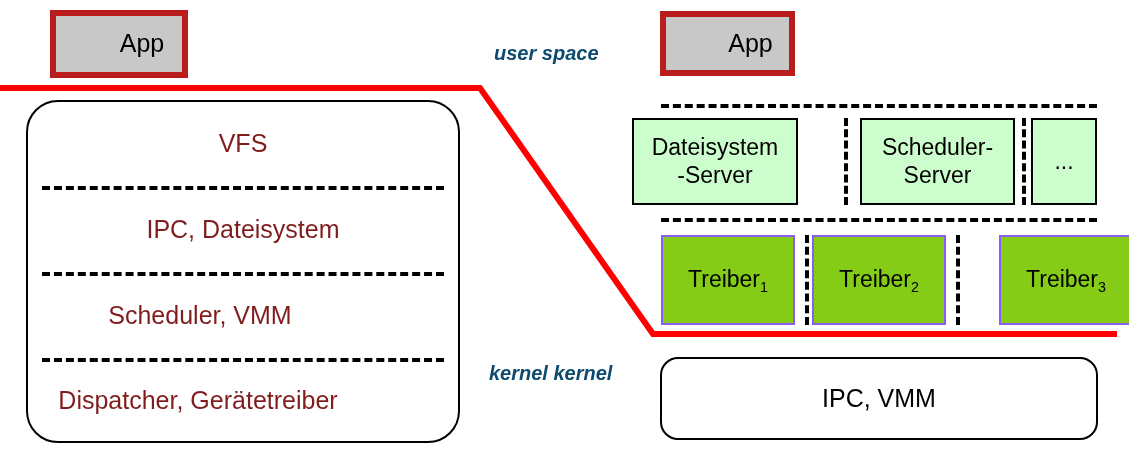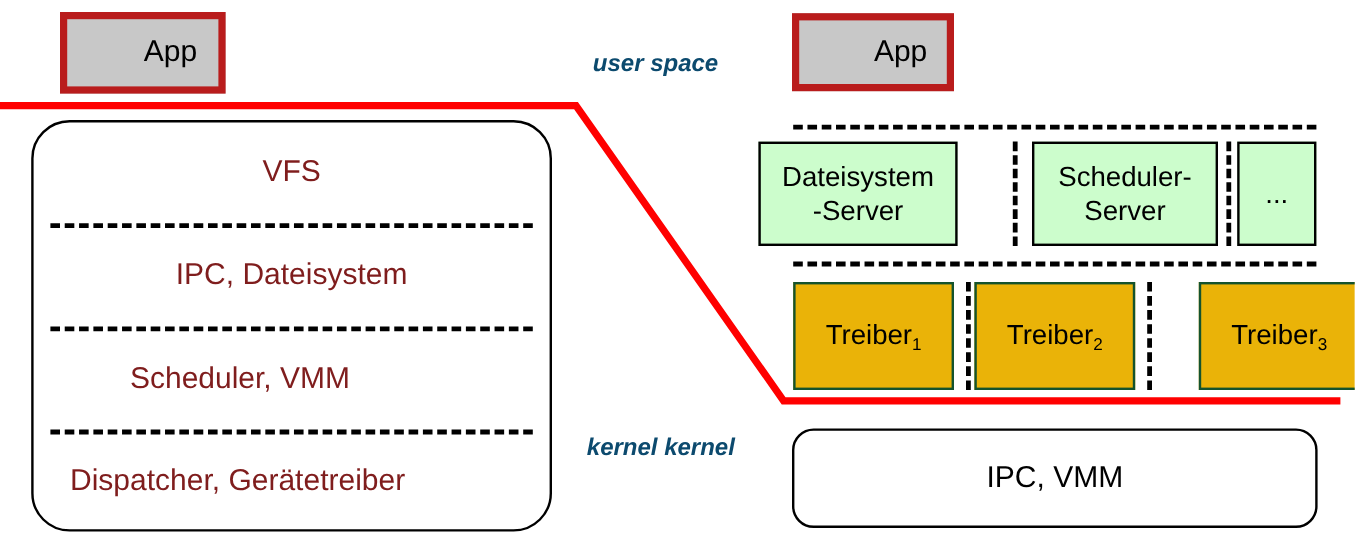--- a/index.html
+++ b/index.html
@@ -60,22 +60,22 @@
     width: 0;
   }
   
   .server-box {
     background: #ccfdcc;
     border: 2px solid #000000;
     font-size: 23px;
   }
   
   .driver-box {
-    background: #eab308;
-    border: 2px solid #14532d;
+    background: #84cc16;
+    border: 2px solid #8b5cf6;
     font-size: 23px;
   }
   
   .micro-core {
     border: 2px solid #000000;
     border-radius: 18px;
     background: #ffffff;
     font-size: 25px;
   }
   

